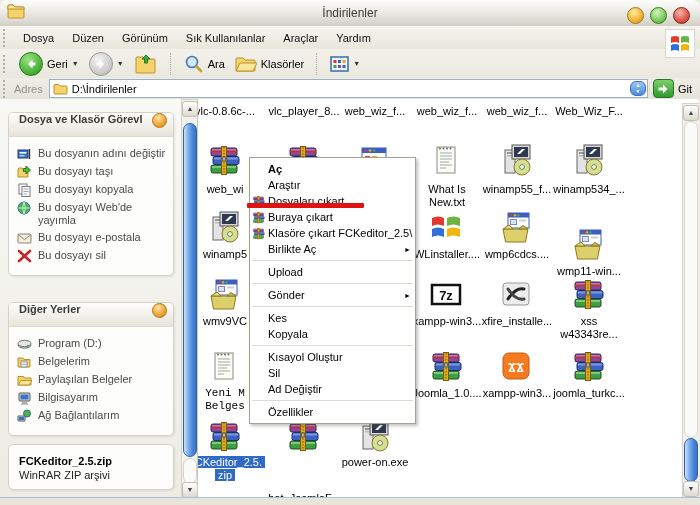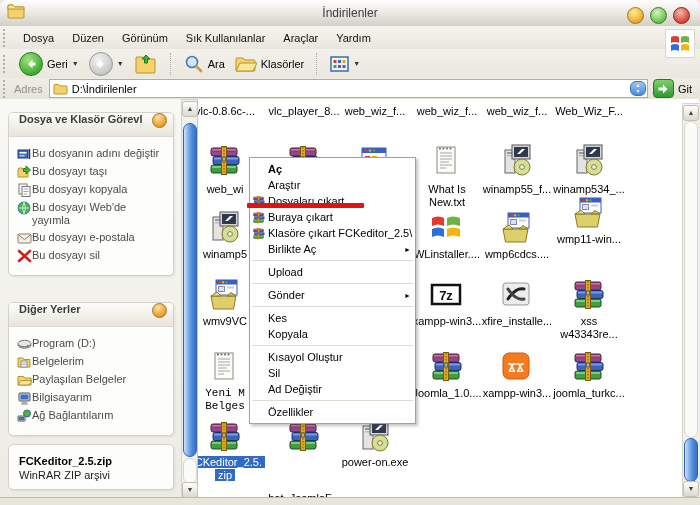--- a/index.html
+++ b/index.html
@@ -58,21 +58,21 @@
   .panel{position:absolute;left:8px;width:164px;background:#fdfdfb;
     border:1px solid #d4d1c6;border-radius:5px;overflow:hidden;
     box-shadow:1px 1px 2px rgba(0,0,0,.08);}
   .panel-header{height:23px;background:linear-gradient(#fdfdfc,#e7e4da);
     border-bottom:1px solid #ddd9ce;display:flex;align-items:flex-start;
     padding:0 6px 0 10px;font-weight:bold;color:#3b3b38;}
   .panel-header .ph-label{flex:1;white-space:nowrap;overflow:hidden;}
   .roll-btn{width:13px;height:13px;border-radius:50%;flex:0 0 13px;
     background:radial-gradient(circle at 40% 30%,#ffe2a8,#f2a93a 55%,#cf7d0a);border:1px solid #a8761c;}
   .panel-body{padding:6px 6px 8px 8px;}
-  .task-item{display:flex;margin:4px 0;color:#4a4a46;align-items:flex-start;}
+  .task-item{display:flex;gap:6px;margin:4px 0;color:#4a4a46;align-items:flex-start;}
   .task-item .ti-icon{flex:0 0 15px;height:14px;}
   .task-item .ti-label{line-height:13px;}
   #details-name{font-weight:bold;margin:4px 0 2px 2px;}
   #details-type{margin-left:2px;color:#222;}
   
   .scrollbar{position:absolute;width:16px;background:#f2f1ed;border:1px solid #d6d3c8;}
   .sb-btn{position:absolute;left:0;width:14px;height:14px;
     background:linear-gradient(#fefefe,#dcd9d0);border:1px solid #c2bfb2;border-radius:3px;
     font-size:7px;color:#444;text-align:center;line-height:14px;}
   .sb-thumb{position:absolute;left:1px;width:12px;border-radius:7px;
@@ -522,21 +522,21 @@
       <rect x="20" y="9.5" width="7" height="2" fill="#ccd"></rect>
       <path d="M4 19 L29 19 L26.5 32 L6.5 32 Z" fill="#ddd06a" stroke="#8a7a20"></path>
       <path d="M4 19 L10 15 L14 19 Z" fill="#e8dc85" stroke="#8a7a20"></path>
       <path d="M29 19 L24 15.5 L20 19 Z" fill="#cabf58" stroke="#8a7a20"></path>
             </svg>
           </div>
           <div class="file-label" style="position: absolute; left: -8px; right: -8px; top: 38px;">
             <div><span>wmp6cdcs....</span></div>
           </div>
         </div>
-        <div class="file-cell" style="left: 354px; top: 96px;">
+        <div class="file-cell" style="left: 354px; top: 128px;">
           <div class="file-icon">
             <svg width="34" height="34" viewBox="0 0 34 34">
       <rect x="9" y="3" width="21" height="15" fill="#fff" stroke="#3a5fc0"></rect>
       <rect x="9" y="3" width="21" height="4.5" fill="#3a5fc0"></rect>
       <circle cx="12.5" cy="5.2" r="1.2" fill="#e03a2e"></circle>
               <circle cx="16" cy="5.2" r="1.2" fill="#e8b01a"></circle>
               <circle cx="19.5" cy="5.2" r="1.2" fill="#3fae3f"></circle>
       <rect x="11.5" y="9.5" width="6" height="5" fill="#d8e4f8" stroke="#88a"></rect>
       <rect x="20" y="9.5" width="7" height="2" fill="#ccd"></rect>
       <path d="M4 19 L29 19 L26.5 32 L6.5 32 Z" fill="#ddd06a" stroke="#8a7a20"></path>

